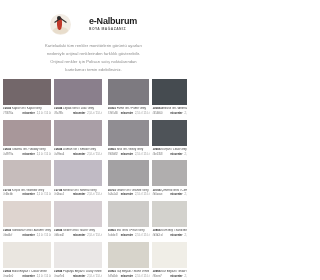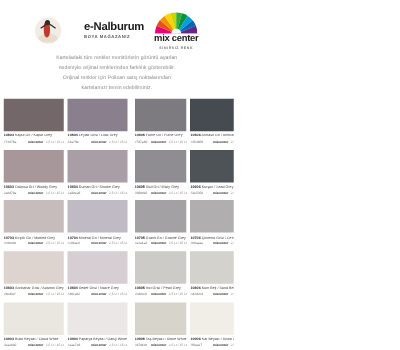--- a/index.html
+++ b/index.html
@@ -140,41 +140,20 @@
         <div class="head"></div>
         <div class="arm1"></div>
         <div class="arm2"></div>
       </div>
       <div class="brand-text">
         <div class="brand-name">e-Nalburum</div>
         <div class="brand-sub">BOYA MAĞAZANIZ</div>
       </div>
     </div>
 
-    <div class="brand-right">
-      <div class="fan">
-        <svg width="34" height="18" viewBox="0 0 34 18">
-          <g transform="translate(17,18)">
-            <path d="M0,0 L-17,0 A17,17 0 0,1 -15.7,-6.5 Z" fill="#e4007f"></path>
-            <path d="M0,0 L-15.7,-6.5 A17,17 0 0,1 -13.1,-10.8 Z" fill="#e94e1b"></path>
-            <path d="M0,0 L-13.1,-10.8 A17,17 0 0,1 -9.2,-14.3 Z" fill="#f39200"></path>
-            <path d="M0,0 L-9.2,-14.3 A17,17 0 0,1 -4.6,-16.4 Z" fill="#ffd200"></path>
-            <path d="M0,0 L-4.6,-16.4 A17,17 0 0,1 0,-17 Z" fill="#c8d400"></path>
-            <path d="M0,0 L0,-17 A17,17 0 0,1 4.6,-16.4 Z" fill="#3aaa35"></path>
-            <path d="M0,0 L4.6,-16.4 A17,17 0 0,1 9.2,-14.3 Z" fill="#009640"></path>
-            <path d="M0,0 L9.2,-14.3 A17,17 0 0,1 13.1,-10.8 Z" fill="#009ee0"></path>
-            <path d="M0,0 L13.1,-10.8 A17,17 0 0,1 15.7,-6.5 Z" fill="#0069b4"></path>
-            <path d="M0,0 L15.7,-6.5 A17,17 0 0,1 17,0 Z" fill="#662483"></path>
-            <circle cx="0" cy="0" r="4" fill="#ffffff"></circle>
-          </g>
-        </svg>
-      </div>
-      <div class="mix-name">mix center</div>
-      <div class="mix-sub">SINIRSIZ RENK</div>
-    </div>
 
   </div>
 
   <div class="disclaimer">
     <p>Karteladaki tüm renkler monitörlerin görüntü ayarları</p>
     <p>nedeniyle orijinal renklerinden farklılık gösterebilir.</p>
     <p>Orijinal renkler için Polisan satış noktalarından</p>
     <p>kartelamızı temin edebilirsiniz.</p>
   </div>
 

